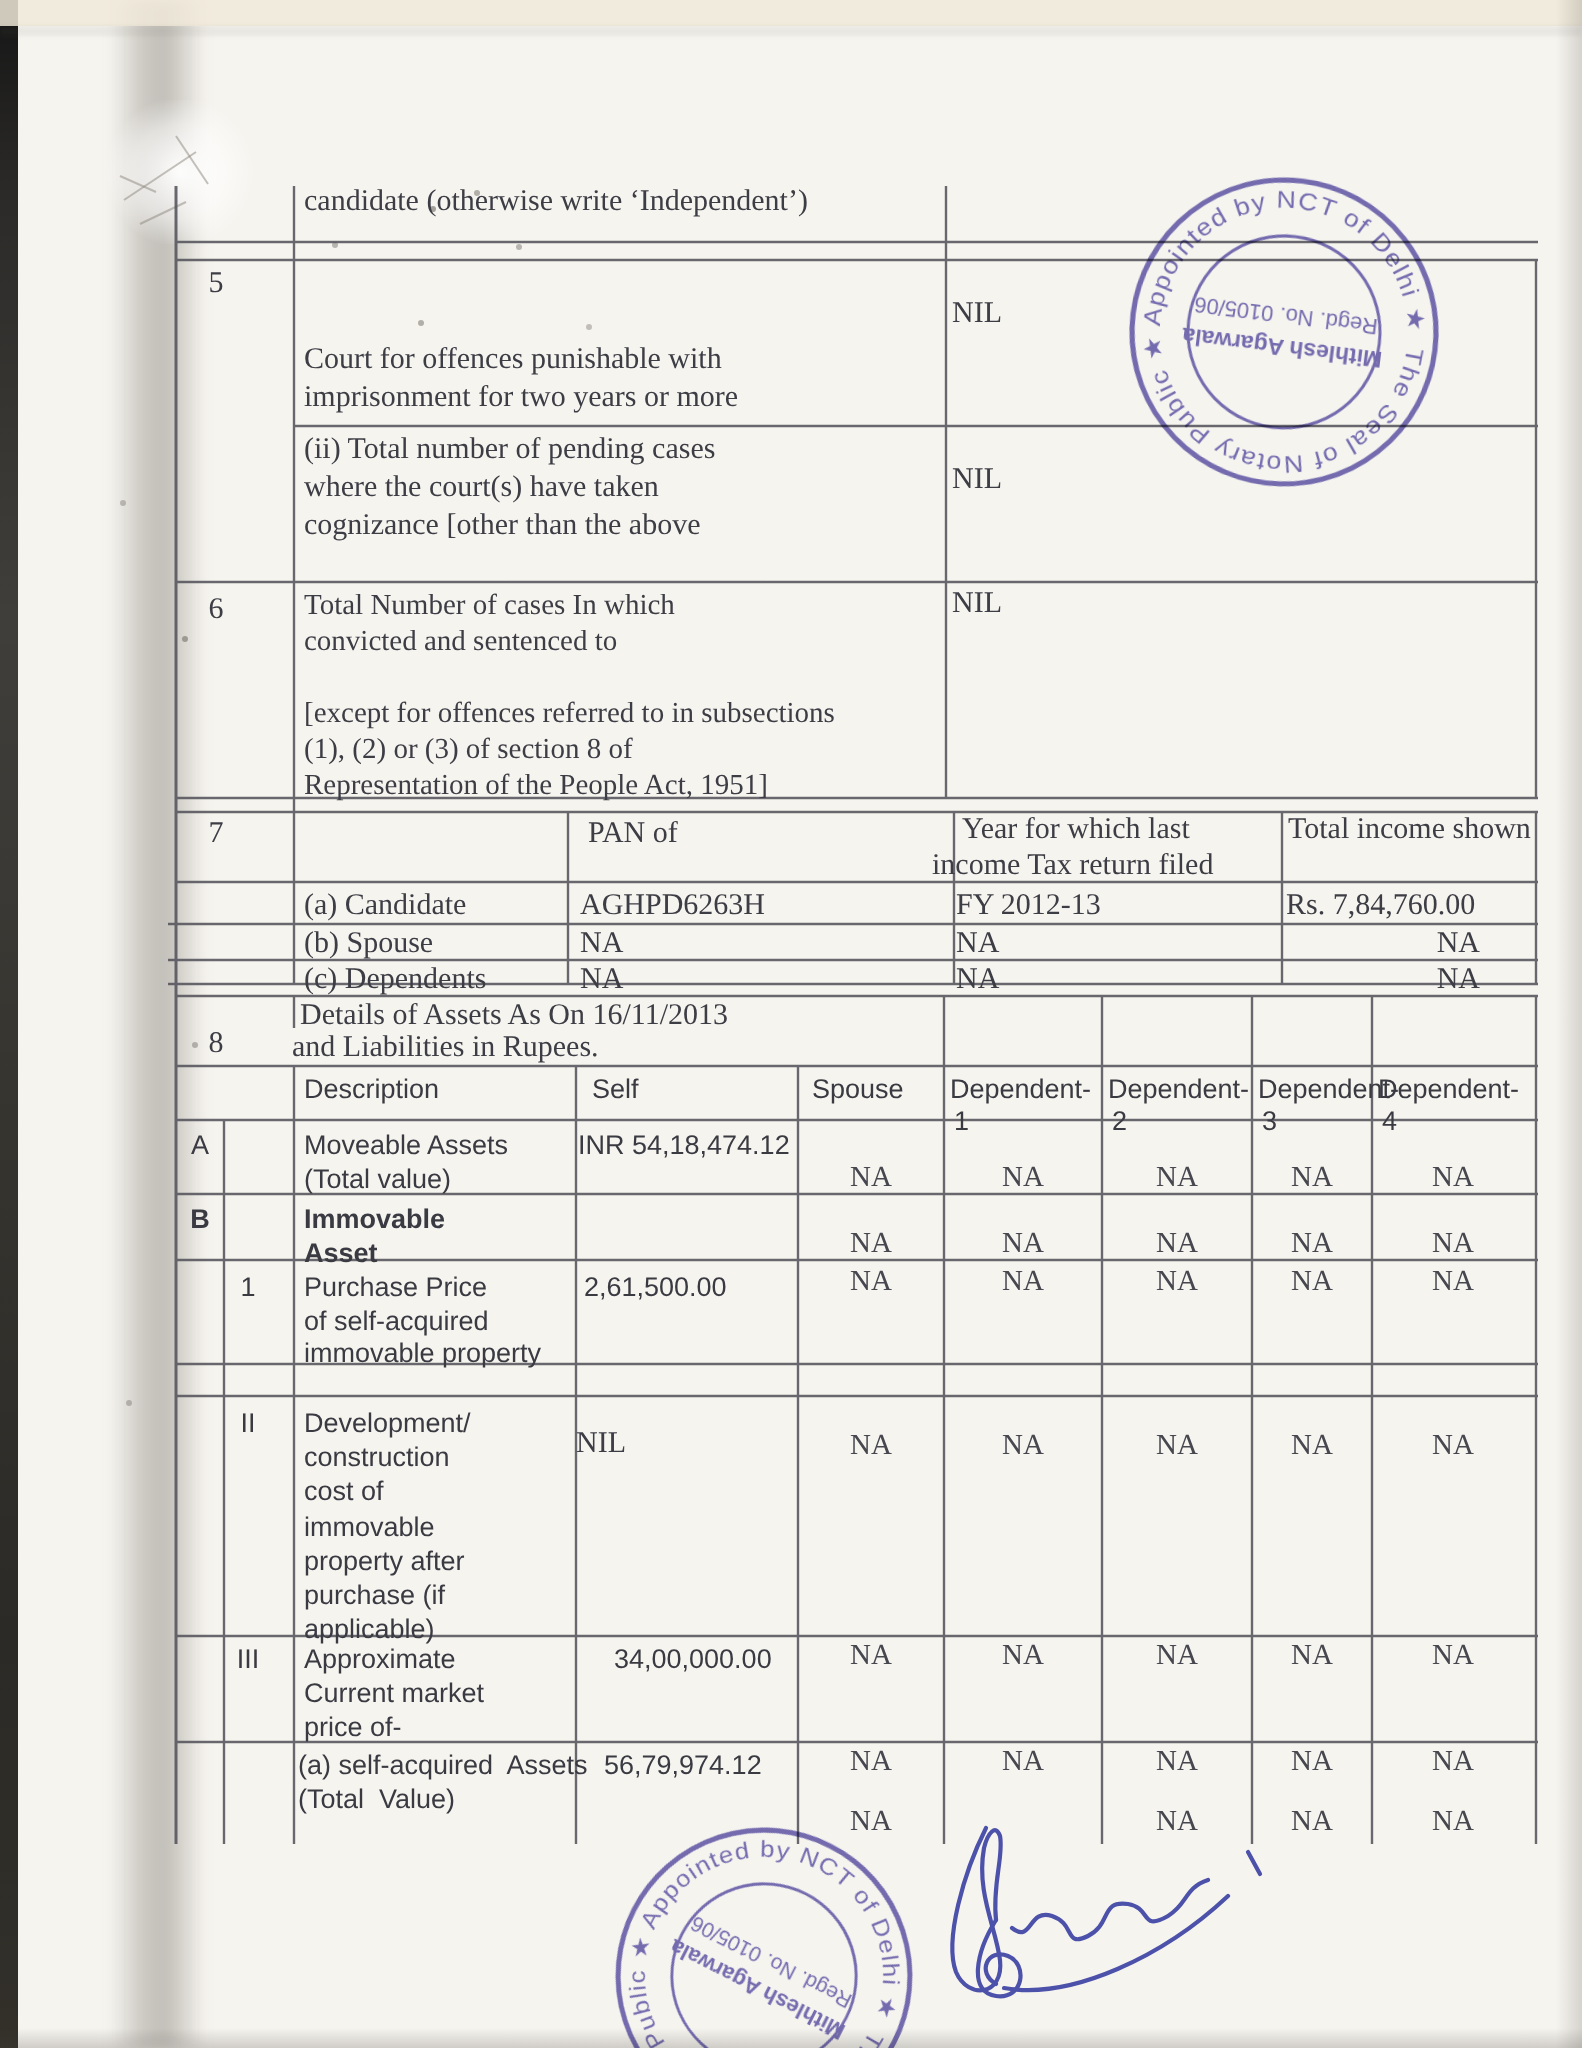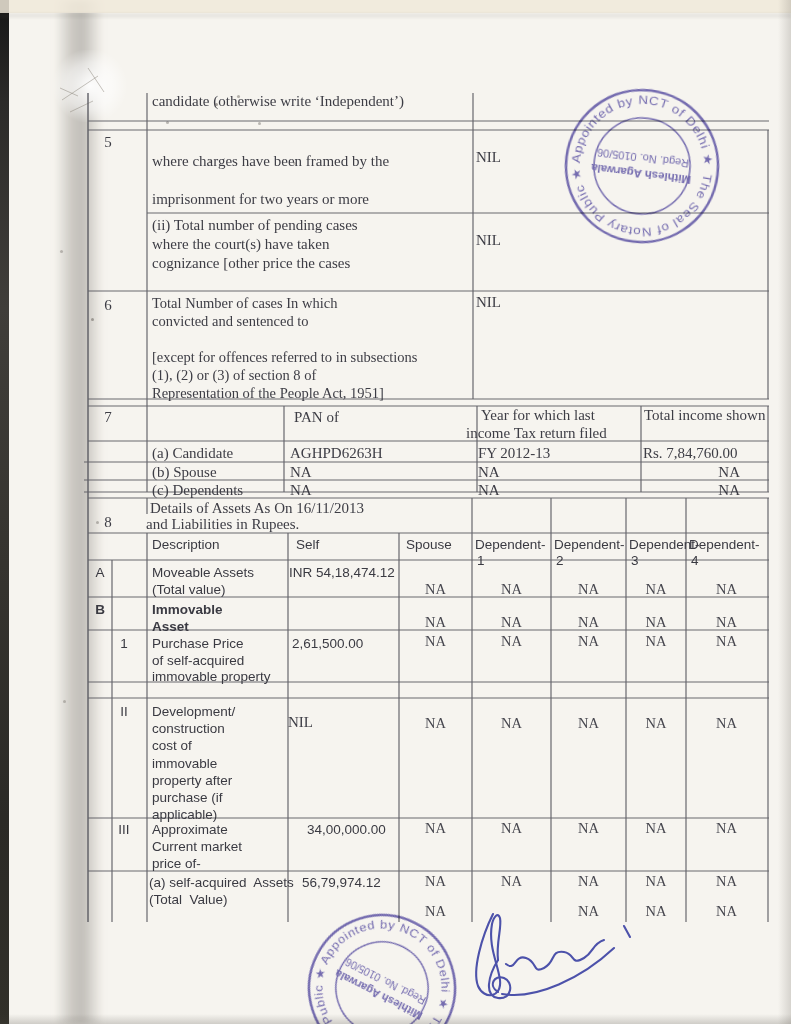--- a/index.html
+++ b/index.html
@@ -98,27 +98,27 @@
       <line x1="686" y1="498" x2="686" y2="922"></line>
       <line x1="768" y1="130" x2="768" y2="399"></line>
       <line x1="768" y1="406" x2="768" y2="492"></line>
       <line x1="768" y1="498" x2="768" y2="922"></line>
     </g>
   </svg>
 
   <div class="t" style="left:152px;top:92px">candidate (otherwise write ‘Independent’)</div>
 
   <div class="t ctr" style="left:88px;top:133px;width:40px">5</div>
-  <div class="t" style="left:152px;top:152px">where charges have been framed by the</div>
+  <div class="t" style="left:152px;top:171px">Court for offences punishable with</div>
   <div class="t" style="left:152px;top:190px">imprisonment for two years or more</div>
   <div class="t" style="left:476px;top:148px">NIL</div>
 
   <div class="t" style="left:152px;top:235px">where the court(s) have taken</div>
   <div class="t" style="left:152px;top:216px">(ii) Total number of pending cases</div>
-  <div class="t" style="left:152px;top:254px">cognizance [other price the cases</div>
+  <div class="t" style="left:152px;top:254px">cognizance [other than the above</div>
   <div class="t" style="left:476px;top:231px">NIL</div>
 
   <div class="t ctr" style="left:88px;top:296px;width:40px">6</div>
   <div class="t t6" style="left:152px;top:294px">Total Number of cases In which</div>
   <div class="t t6" style="left:152px;top:312px">convicted and sentenced to</div>
   <div class="t t6" style="left:152px;top:348px">[except for offences referred to in subsections</div>
   <div class="t t6" style="left:152px;top:366px">(1), (2) or (3) of section 8 of</div>
   <div class="t t6" style="left:152px;top:384px">Representation of the People Act, 1951]</div>
   <div class="t" style="left:476px;top:293px">NIL</div>
 

